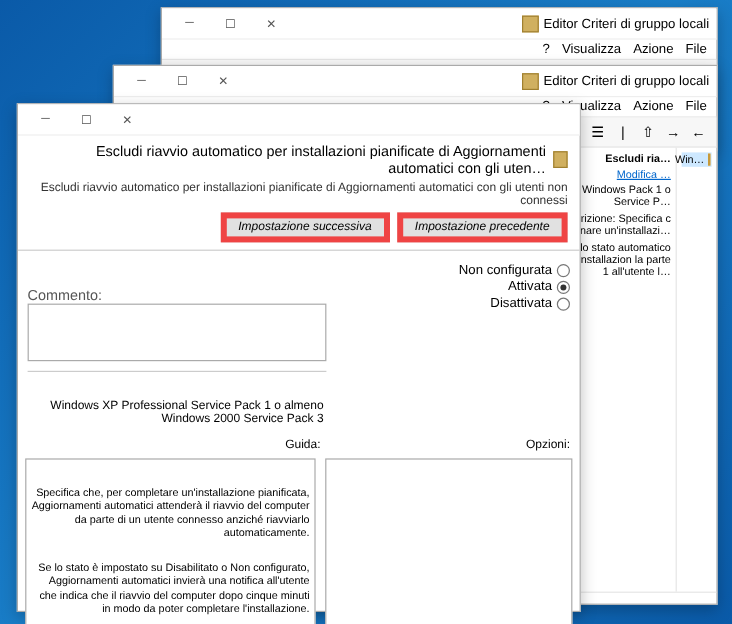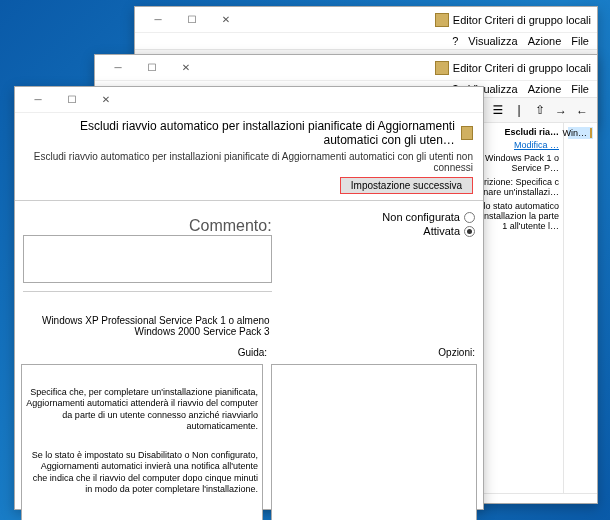--- a/index.html
+++ b/index.html
@@ -82,34 +82,34 @@
 
 #win3 .policy-head {
   padding: 6px 10px;
   border-bottom: 1px solid #ccc;
 }
 #win3 .policy-title { font-size: 12px; text-align:right; margin-bottom:4px; display:flex; flex-direction:row-reverse; align-items:center; gap:6px;}
 #win3 .policy-sub { font-size: 10px; text-align:right; margin-bottom:4px; color:#333;}
 #win3 .policy-nav { display:flex; flex-direction:row-reverse; gap:6px; }
 #win3 .policy-nav button {
   font-size: 10px; padding: 2px 10px;
-  background:#e1e1e1; border:1px solid #ef4444;
+  background:#e1e1e1; border:5px solid #ef4444;font-style:italic;
 }
 #win3 .body {
   display:flex; flex-direction:row-reverse;
   padding: 8px;
   gap: 8px;
 }
 #win3 .left-col { width: 44%; }
 #win3 .right-col { width: 56%; }
 .radio-group { font-size:11px; }
 .radio-row { display:flex; flex-direction:row-reverse; align-items:center; gap:4px; margin:2px 0; }
 .radio { width:11px; height:11px; border:1px solid #777; border-radius:50%; display:inline-flex; align-items:center; justify-content:center; }
 .radio.sel::after { content:""; width:5px; height:5px; background:#333; border-radius:50%; }
-.field-label { font-size:16px; text-align:right; color:#555; margin-top:8px;}
+.field-label { font-size:12px; text-align:left; color:#555; margin-top:22px;}
 .hr { border-bottom:1px solid #ccc; margin: 8px 0; }
 .comment-box { border:1px solid #aaa; height:48px; width:100%; background:#fff; }
 .lower { display:flex; flex-direction:row-reverse; padding: 6px; gap:8px; }
 .options-pane { width:46%; border:1px solid #aaa; height:196px; background:#fff; }
 .guide-pane { width:54%; border:1px solid #aaa; height:196px; background:#fff; padding:4px; font-size:9px; overflow:hidden; text-align:right;}
 .guide-pane p { margin-bottom:6px; line-height:1.25;margin-top:18px; }
 .pane-top-labels { display:flex; flex-direction:row-reverse; padding: 0 8px; font-size:10px; }
 .pane-top-labels span:first-child { width:46%; text-align:right; }
 .pane-top-labels span:last-child { width:54%; text-align:right; }
 </style>
@@ -294,34 +294,39 @@
       <span>✕</span>
     </span>
   </div>
   <div class="policy-head">
     <div class="policy-title">
       <span style="width:14px;height:14px;background:#d0b060;border:1px solid #a08030;"></span>
       <span>Escludi riavvio automatico per installazioni pianificate di Aggiornamenti automatici con gli uten…</span>
     </div>
     <div class="policy-sub">Escludi riavvio automatico per installazioni pianificate di Aggiornamenti automatici con gli utenti non connessi</div>
     <div class="policy-nav">
+      <button>Impostazione precedente</button>
       <button>Impostazione successiva</button>
     </div>
   </div>
   <div class="body">
     <div class="left-col">
       <div class="radio-group">
         <div class="radio-row">
             <span class="radio"></span>
             <span>Non configurata</span>
           </div>
         <div class="radio-row">
             <span class="radio sel"></span>
             <span>Attivata</span>
           </div>
+        <div class="radio-row">
+            <span class="radio"></span>
+            <span>Disattivata</span>
+          </div>
       </div>
     </div>
     <div class="right-col">
       <div class="field-label">Commento:</div>
       <div class="comment-box"></div>
       <div class="hr"></div>
       <div style="font-size:10px; text-align:right; padding:2px;margin-top:21px;">Windows XP Professional Service Pack 1 o almeno Windows 2000 Service Pack 3</div>
     </div>
   </div>
   <div class="pane-top-labels">

